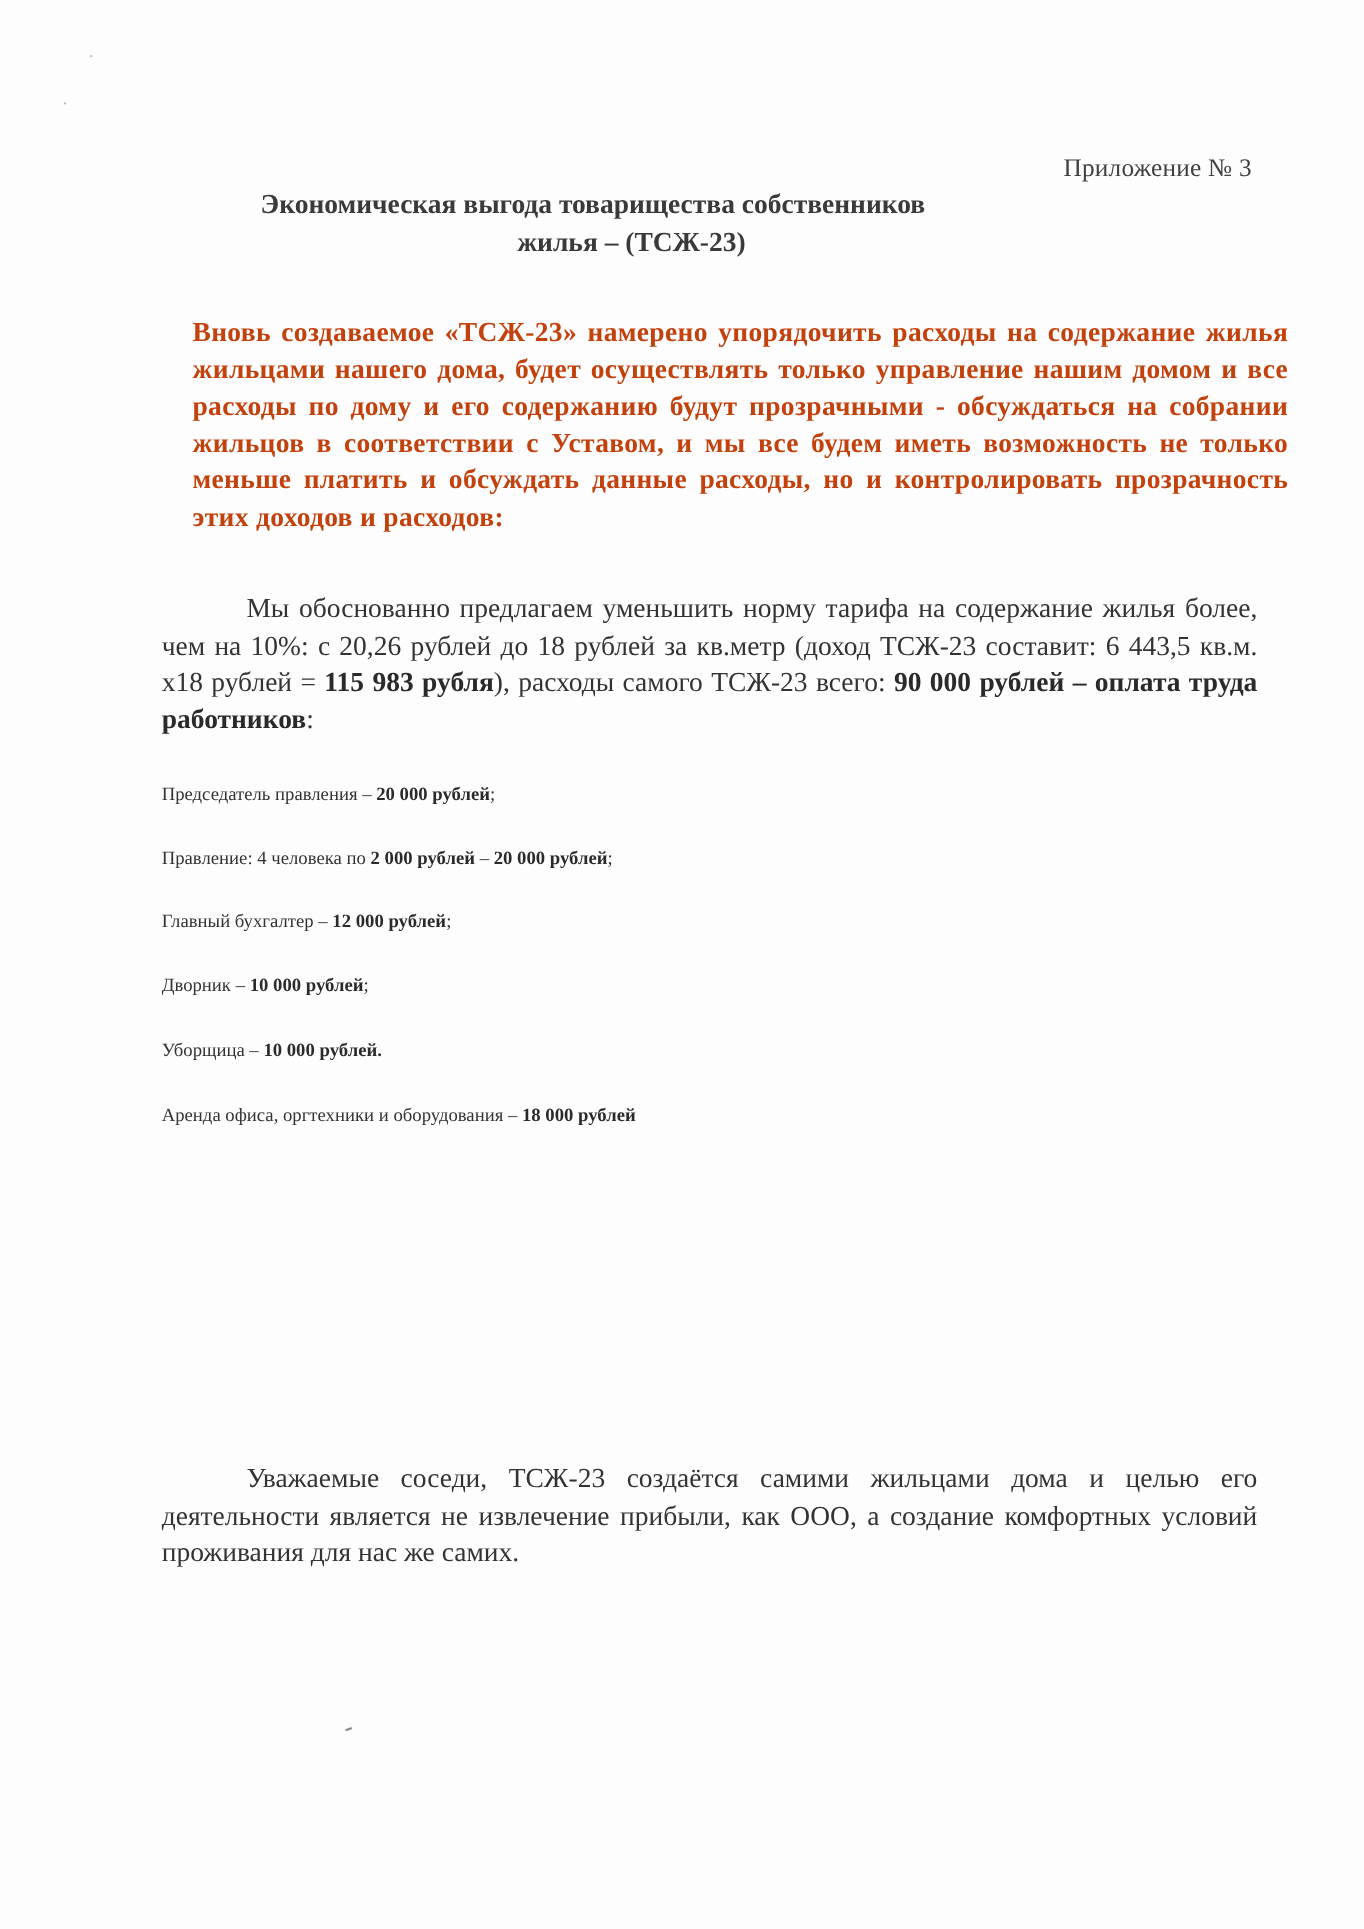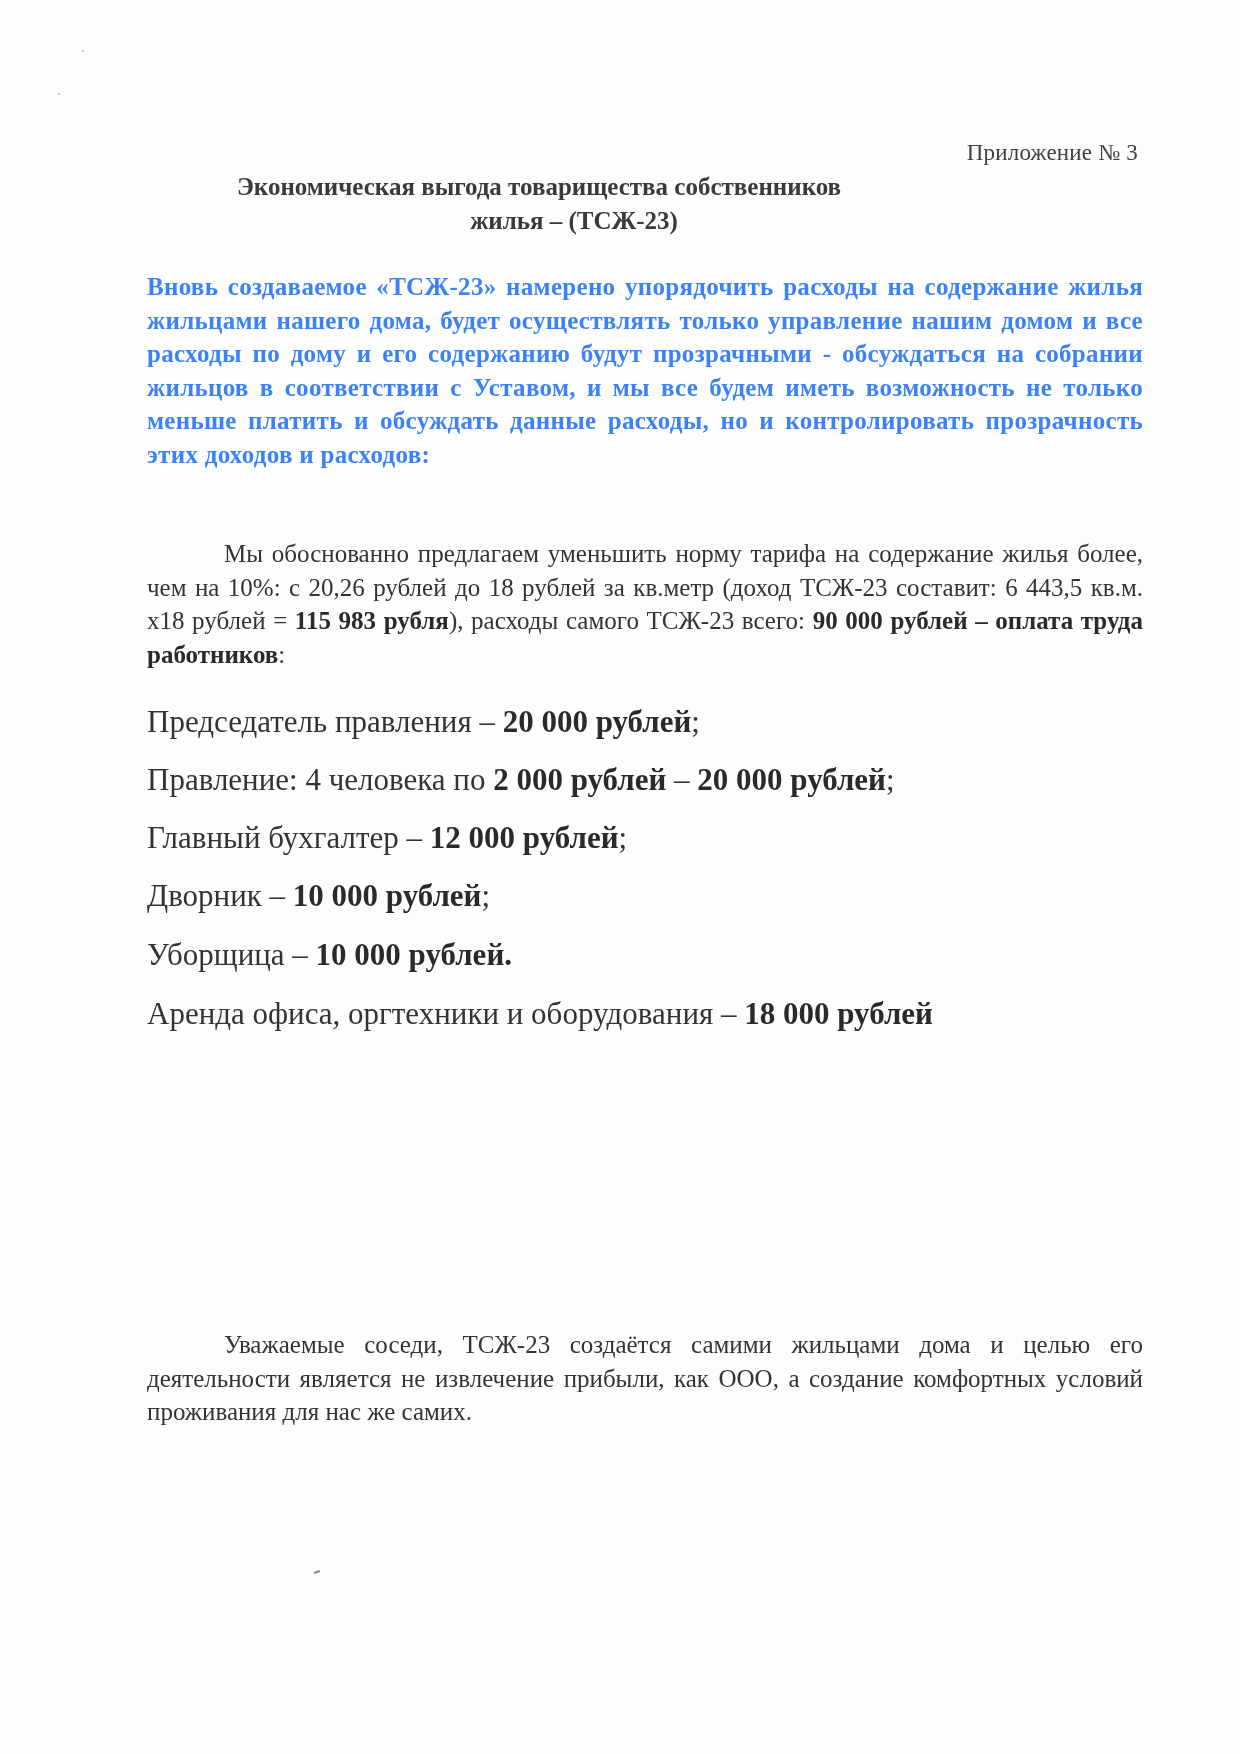--- a/index.html
+++ b/index.html
@@ -55,35 +55,36 @@
     .block {
       position: absolute;
       left: 147px;
       width: 996px;
       font-size: 25px;
       line-height: 33.5px;
       text-align: justify;
       color: #2e2e2e;
     }
     .bold-para {
-      top: 270px;
+      top: 286px;
       font-weight: bold;
-      color: #3b82f6;
+      color: #c2410c;
       letter-spacing: 0.3px;
+      margin-left: 28px;
     }
     .tariff-para {
       top: 537px;
       color: #333;
     }
     .indent { text-indent: 77px; }
     .b { font-weight: bold; color: #2a2a2a; }
     .list-item {
       position: absolute;
       left: 147px;
-      font-size: 31px;
+      font-size: 17px;
       line-height: 33px;
       color: #333;
       white-space: nowrap;
     }
     .conclusion {
       top: 1093px;
       font-weight: bold;
       color: #2e2e2e;
       letter-spacing: 0.3px;
     }

